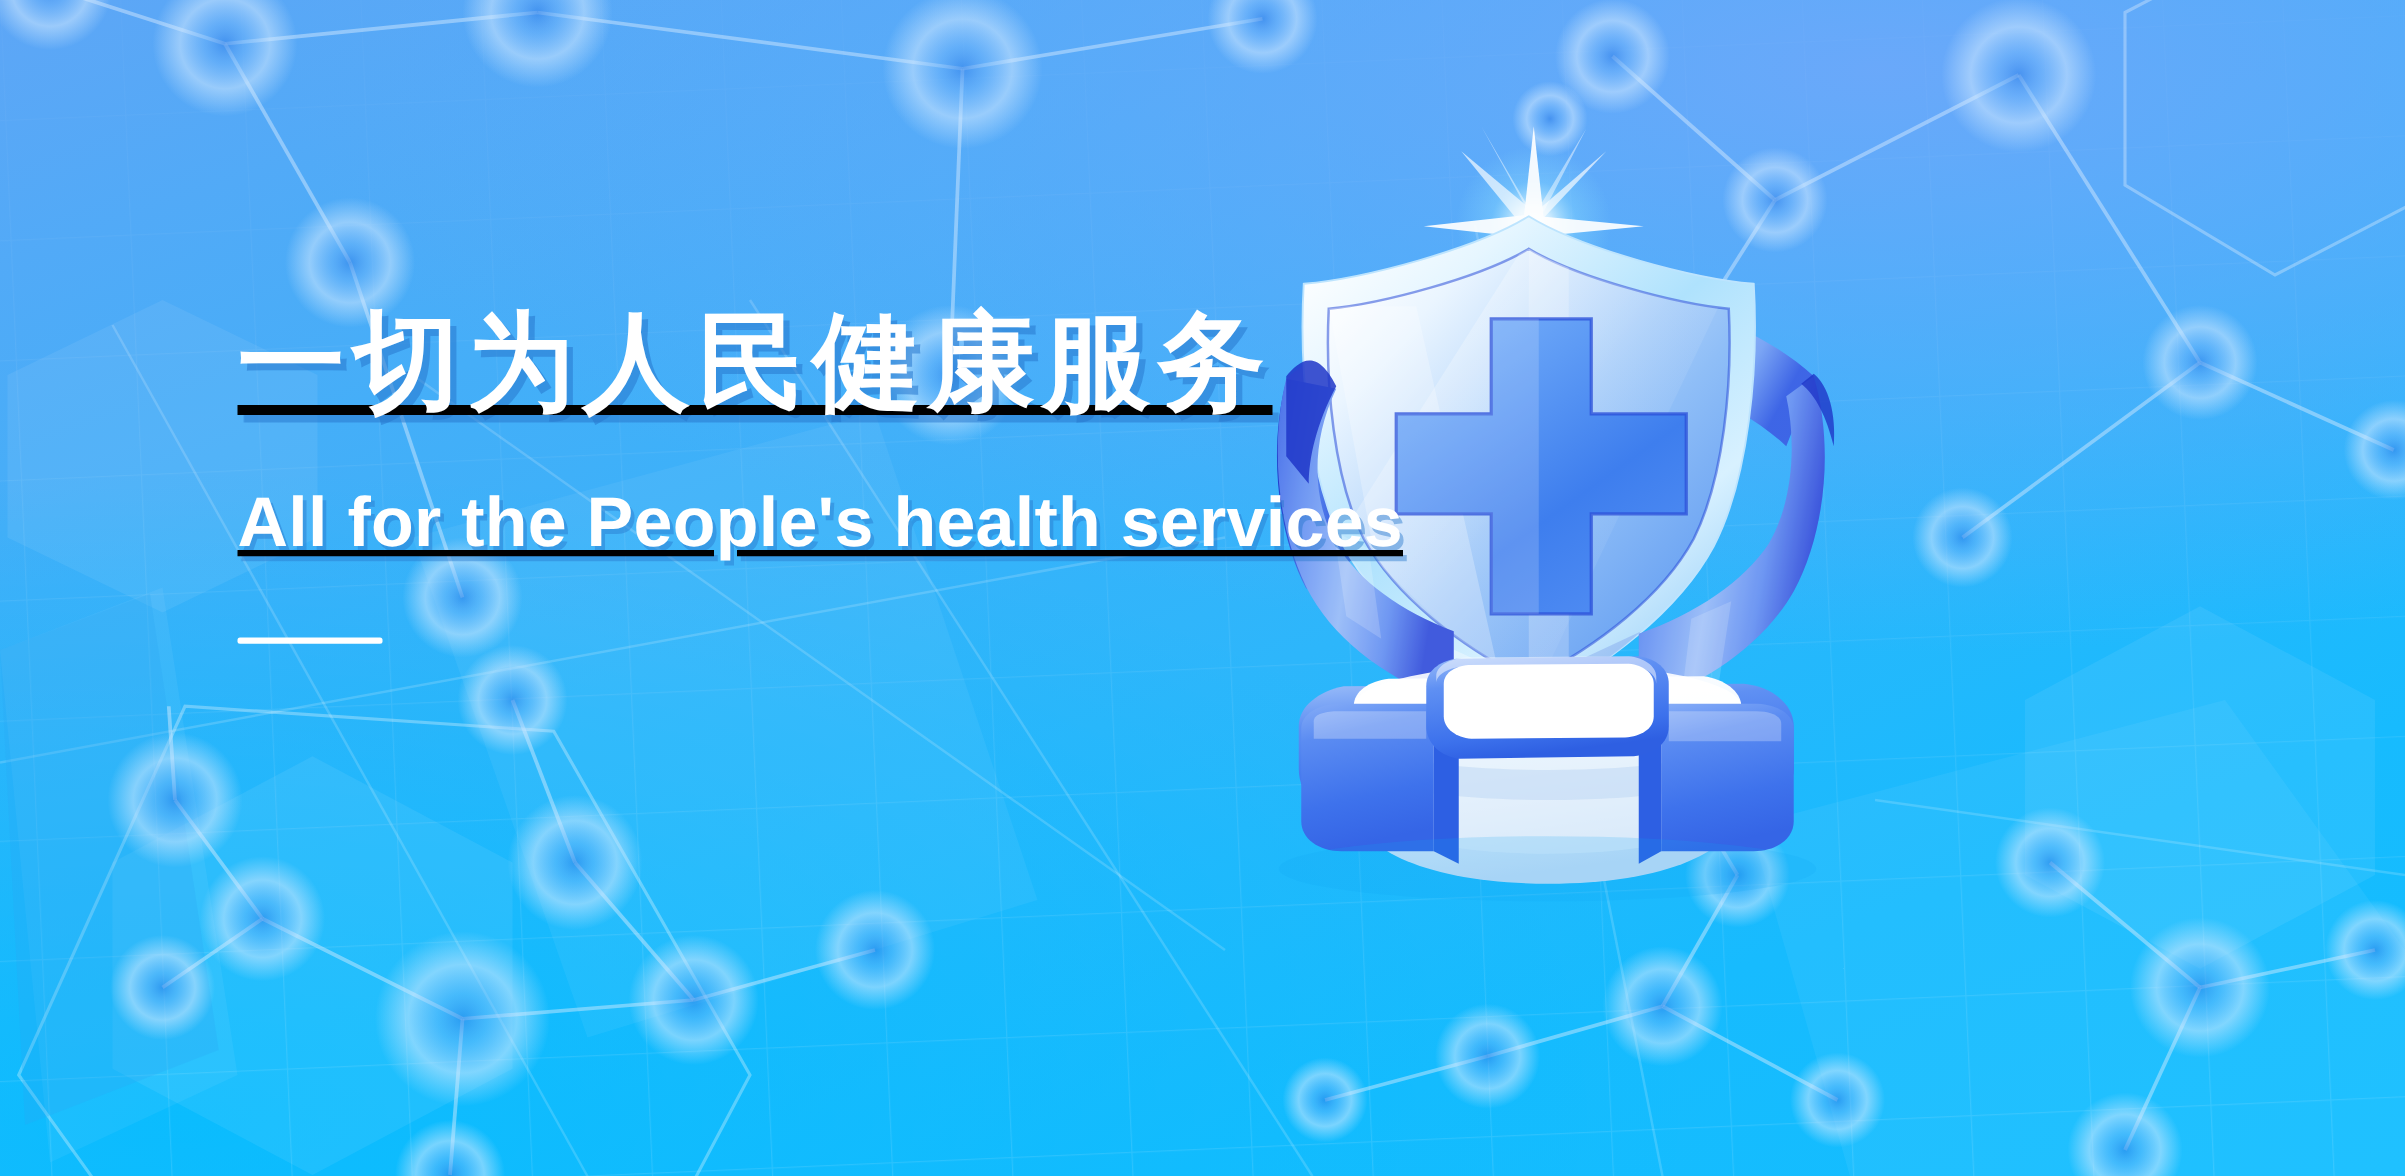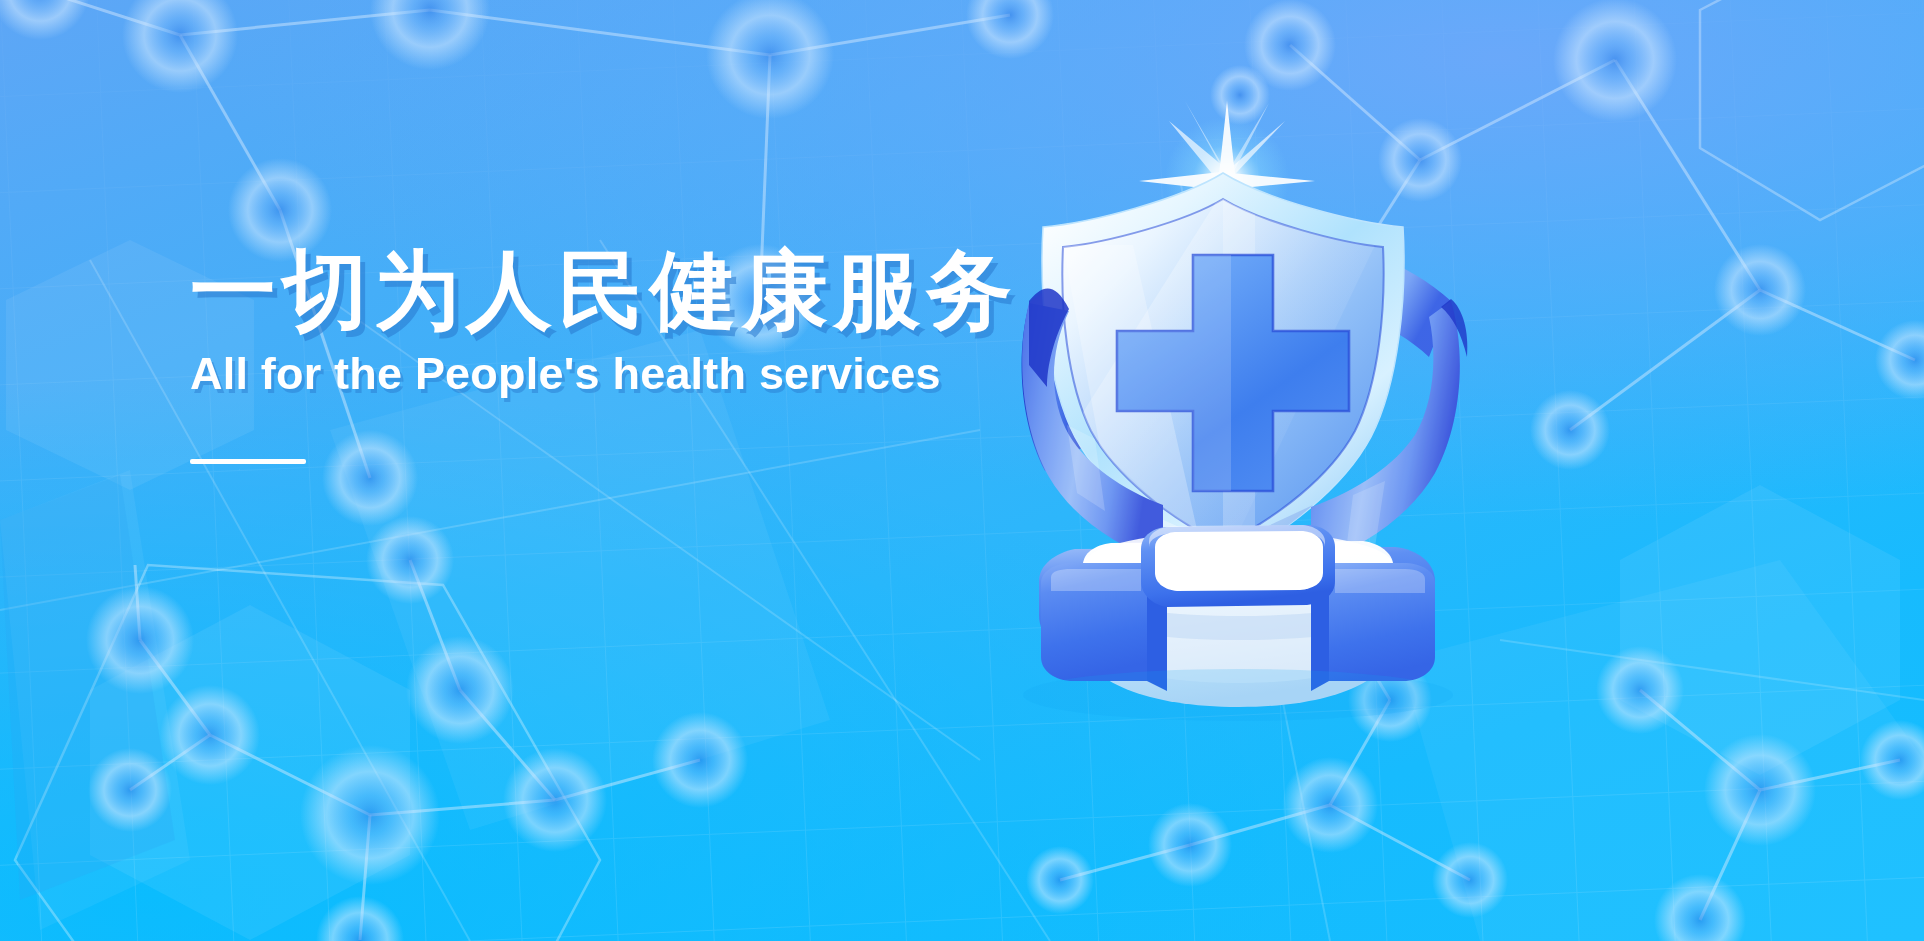--- a/index.html
+++ b/index.html
@@ -18,33 +18,34 @@
 
   
   .layer { position:absolute; inset:0; pointer-events:none; }
   .layer svg { display:block; width:100%; height:100%; }
 
   
   .copy {
     position:absolute;
     left:190px; top:247px;
     width:900px;
+    text-decoration:underline;
   }
   .headline-cn {
     font-size:86px;
     font-weight:700;
     letter-spacing:6px;
     color:#FFFFFF;
     line-height:1.0;
     white-space:nowrap;
     text-shadow: 5px 6px 0 rgba(40,120,205,0.55);
   }
   .headline-en {
-    margin-top:17px;
-    font-size:45px;
+    margin-top:56px;
+    font-size:56px;
     font-weight:600;
     letter-spacing:0.2px;
     color:#FFFFFF;
     line-height:1.05;
     white-space:nowrap;
     text-shadow: 3px 4px 0 rgba(40,120,205,0.45);
   }
   .rule {
     margin-top:62px;
     margin-left:0px;

